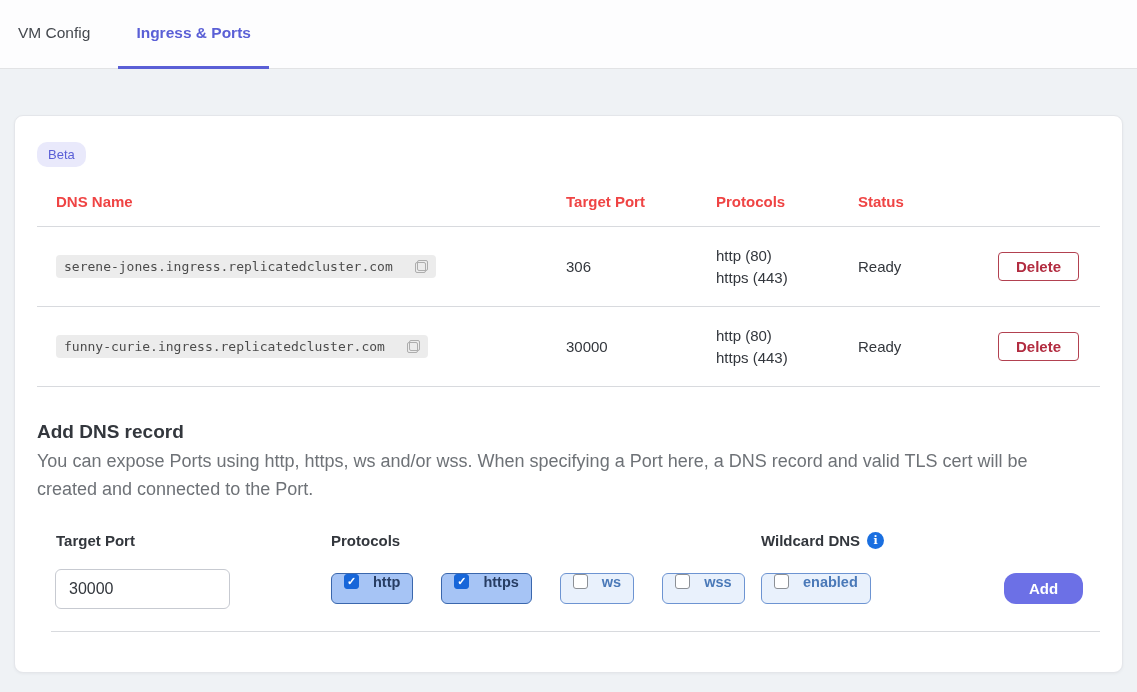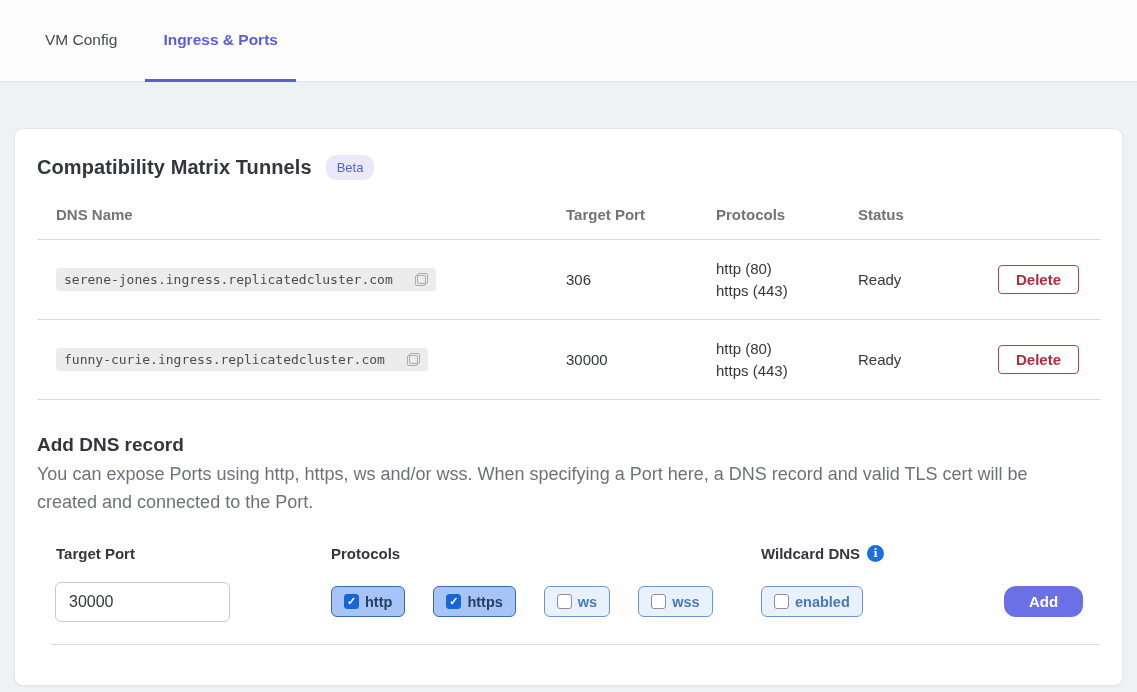--- a/index.html
+++ b/index.html
@@ -6,24 +6,24 @@
   html,body { width:1137px; height:692px; }
   body {
     font-family:"Liberation Sans", sans-serif;
     background:#eff2f5;
     color:#363a41;
     overflow:hidden;
   }
   
   .topbar {
     background:#fdfdfe;
-    height:82px;
+    height:69px;
     display:flex;
     align-items:stretch;
-    padding-left:27px;
+    padding-left:0;
     border-bottom:1px solid #e2e3e5;
   }
   .tab {
     display:flex; align-items:center;
     padding:0 18px;
     margin-right:10px;
     font-size:15.5px;
     color:#45494f;
     cursor:pointer;
     border-bottom:3px solid transparent;
@@ -52,21 +52,21 @@
     padding:5px 11px; border-radius:10px;
   }
   
   .tbl { margin-top:26px; }
   .tbl-head, .tbl-row {
     display:grid;
     grid-template-columns:529px 150px 142px 140px 1fr;
     align-items:center;
   }
   .tbl-head { padding-bottom:16px; border-bottom:1px solid #d8dade; }
-  .th { font-size:15px; font-weight:700; color:#737373; }
+  .th { font-size:15px; font-weight:700; color:#ef4444; }
   .th:first-child, .td-dns { padding-left:19px; }
   .tbl-row { height:80px; border-bottom:1px solid #d8dade; }
   .td { font-size:15px; color:#33373d; }
   .dns-pill {
     display:inline-flex; align-items:center; gap:22px;
     background:#ececec; border-radius:4px;
     padding:4px 8px;
     font-family:"DejaVu Sans Mono", monospace;
     font-size:13px; color:#4c4c4c;
   }
@@ -119,21 +119,21 @@
     margin-left:18px;
     width:175px; height:40px;
     border:1px solid #c7cad1; border-radius:6px;
     font-size:16px; color:#33373d;
     font-family:"Liberation Sans", sans-serif;
     padding:0 13px;
     background:#fff;
   }
   .pill-row { display:flex; gap:28px; align-items:center; }
   .cb-pill {
-    display:inline-flex; align-items:center; gap:6px;
+    display:inline-flex; align-items:flex-start; gap:14px;
     height:31px; padding:0 12px;
     border-radius:6px;
     background:#e9f1fc;
     border:1px solid #6d94d2;
     cursor:pointer;
     font-size:14.5px; font-weight:700; color:#4a79b8;
   }
   .cb-pill.checked {
     background:#a6c4f5;
     border-color:#3a67ad;
@@ -166,21 +166,20 @@
 <body>
 
 <div class="topbar">
   <div class="tab">VM Config</div>
   <div class="tab active">Ingress &amp; Ports</div>
 </div>
 
 <div class="card">
 
   <div class="card-title-row">
-    <span class="card-title">Compatibility Matrix Tunnels</span>
     <span class="beta-badge">Beta</span>
   </div>
 
   <div class="tbl">
     <div class="tbl-head">
       <div class="th">DNS Name</div>
       <div class="th">Target Port</div>
       <div class="th">Protocols</div>
       <div class="th">Status</div>
       <div class="th"></div>

